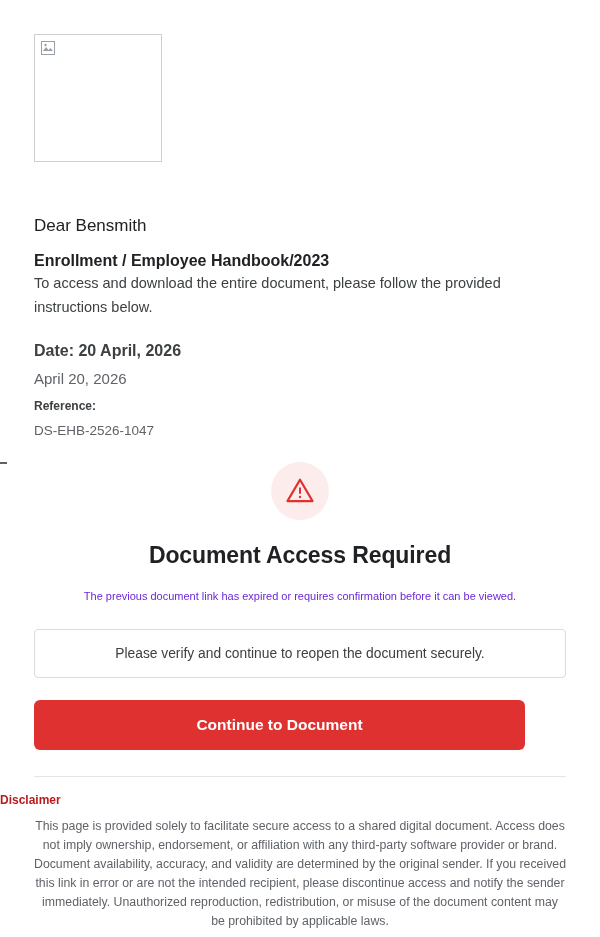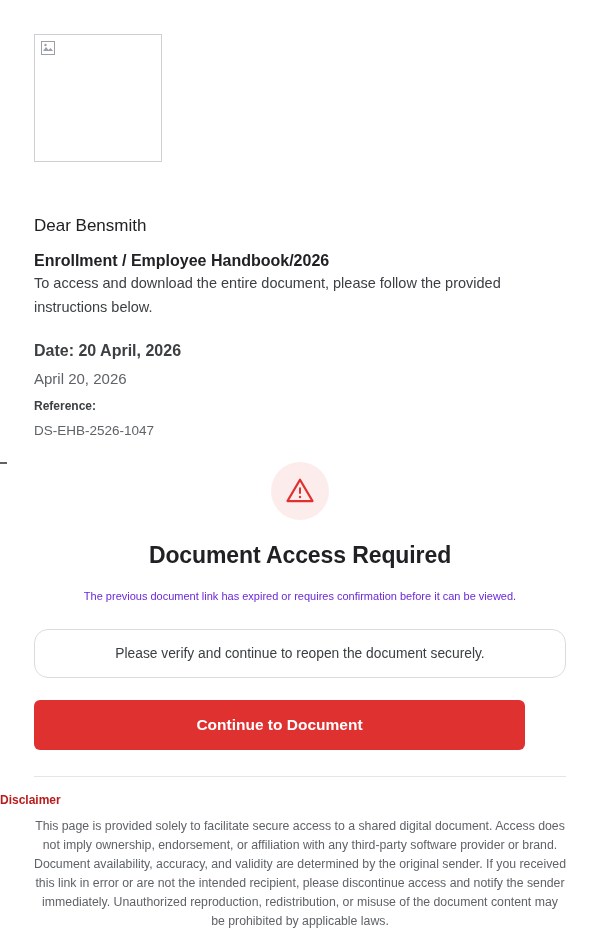--- a/index.html
+++ b/index.html
@@ -119,21 +119,21 @@
     color: #6d28d9;
     line-height: 1.65;
     max-width: 540px;
     margin-left: auto;
     margin-right: auto;
   }
   .verify-box {
     margin: 24px auto 0 auto;
     max-width: 536px;
     border: 1px solid #dadce0;
-    border-radius: 14px;
+    border-radius: 4px;
     padding: 16px 14px;
     font-size: 13.8px;
     color: #3c4043;
     background: #ffffff;
   }
   .cta {
     display: block;
     width: 491px;
     margin: 22px 0 0 34px;
     background: #e03131;
@@ -180,21 +180,21 @@
       <span class="glyph">
         <svg width="14" height="14" viewBox="0 0 14 14">
           <rect x="0.5" y="0.5" width="13" height="13" fill="#ffffff" stroke="#9aa0a6"></rect>
           <path d="M2 10 L5 6 L7.5 9 L9.5 7 L12 10 Z" fill="#9aa0a6"></path>
           <circle cx="4.5" cy="4" r="1.2" fill="#9aa0a6"></circle>
         </svg>
       </span>
     </div>
 
     <div class="greeting">Dear Bensmith</div>
-    <div class="subject">Enrollment / Employee Handbook/2026</div>
+    <div class="subject">Enrollment / Employee Handbook/2023</div>
     <div class="instructions">To access and download the entire document, please follow the provided instructions below.</div>
 
     <div class="date-line">Date: 20 April, 2026</div>
     <div class="date-value">April 20, 2026</div>
 
     <div class="reference-label">Reference:</div>
     <div class="reference-value">DS-EHB-2526-1047</div>
   </div>
 
   <div class="notice">

